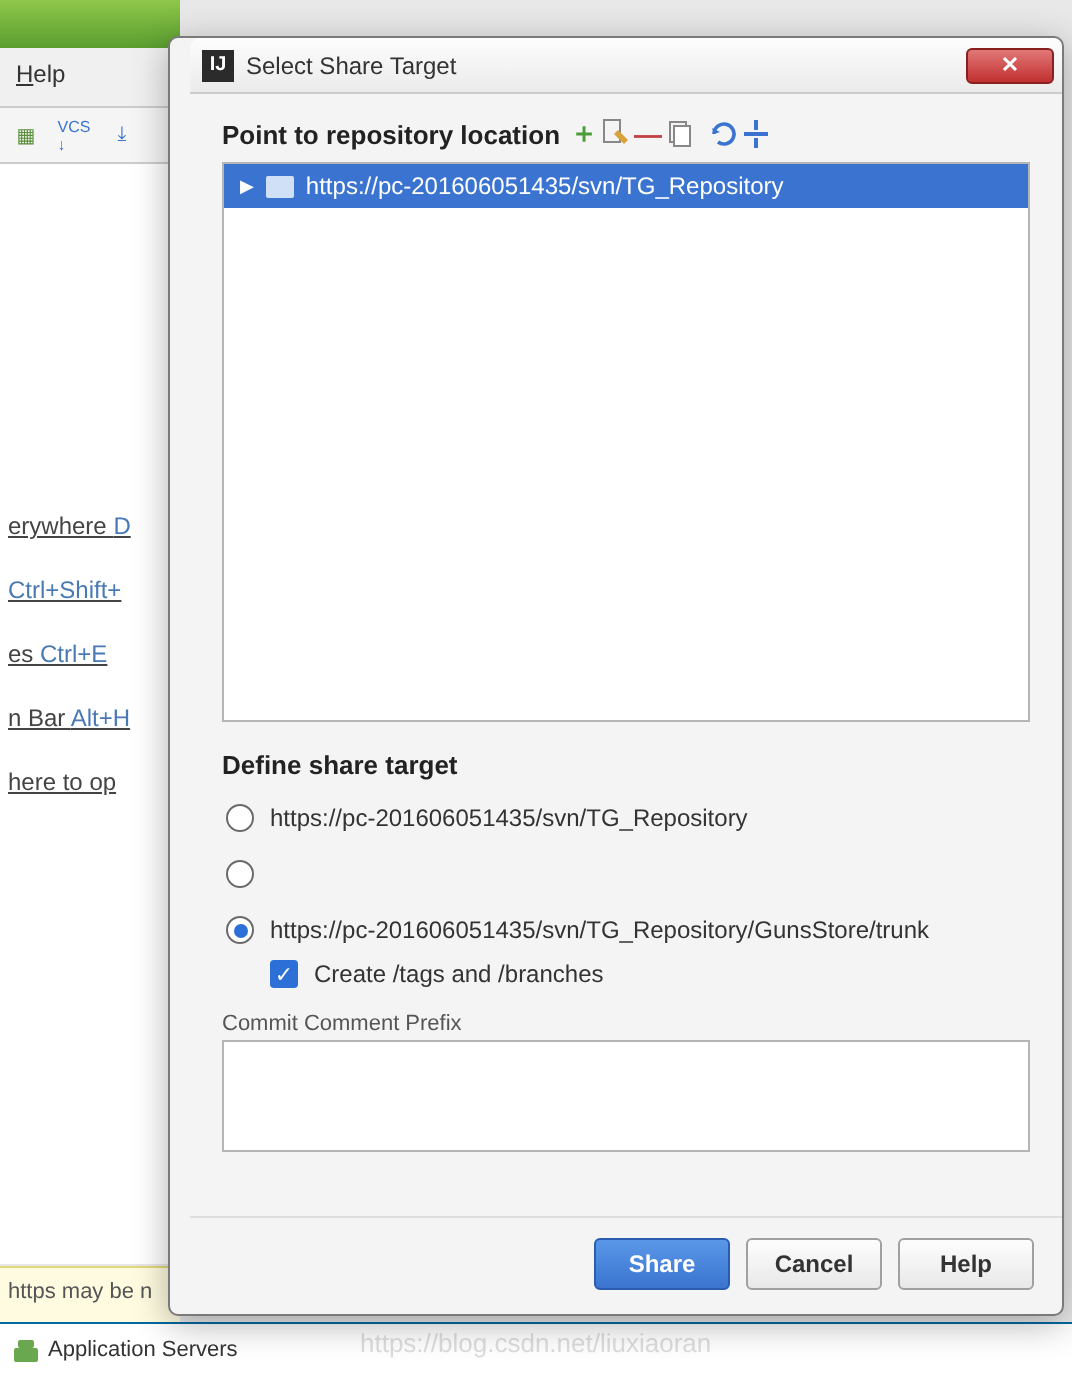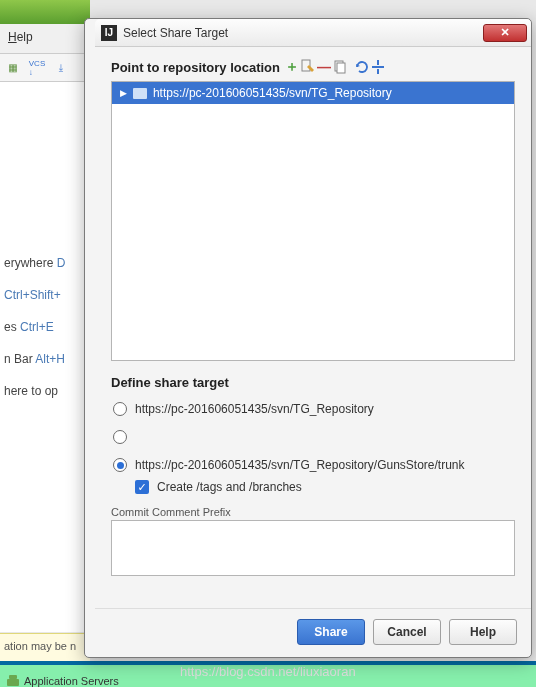--- a/index.html
+++ b/index.html
@@ -30,27 +30,27 @@
       border-bottom: 1px solid #ccc;
       display: flex; align-items: center; gap: 6px; padding: 0 4px;
     }
     .bg-toolbar .tb-ico { width: 18px; height: 18px; display:flex; align-items:center; justify-content:center; font-size:10px; }
     .bg-body {
       position: absolute; top: 82px; left: 0; width: 90px; height: 550px;
       background: #fff;
       color: #333;
       padding: 6px 4px;
     }
-    .bg-body .line { margin: 18px 0; white-space: nowrap; color:#444; }
+    .bg-body .line { margin: 18px 0; white-space: nowrap; color:#444;text-decoration:underline; }
     .bg-body .line .shortcut { color: #4a7ab5; }
     .bg-status {
       position: absolute; bottom: 0; left: 0; width: 536px; height: 26px;
-      background: #86efac;
-      border-top: 4px solid #0369a1;
-      display: flex; align-items: flex-end; padding: 0 6px;
+      background: #ffffff;
+      border-top: 1px solid #0369a1;
+      display: flex; align-items: center; padding: 0 6px;
       font-size: 11px; color: #333;
     }
     .bg-status .ico { width:14px; height:14px; margin-right:4px; display:inline-flex; }
     .bg-hint {
       position: absolute; bottom: 26px; left: 0; width: 90px; height: 28px;
       background: #fffbe0;
       border-top: 1px solid #e0d87a;
       padding: 6px 4px;
       font-size: 11px; color: #555;
       white-space: nowrap;
@@ -178,21 +178,21 @@
   <span class="tb-ico" style="color:#3a74d0">⤓</span>
 </div>
 <div class="bg-body">
   <div style="height:150px"></div>
   <div class="line"><span>erywhere </span><span class="shortcut">D</span></div>
   <div class="line"><span></span><span class="shortcut">Ctrl+Shift+</span></div>
   <div class="line"><span>es </span><span class="shortcut">Ctrl+E</span></div>
   <div class="line"><span>n Bar </span><span class="shortcut">Alt+H</span></div>
   <div class="line"><span>here to op</span></div>
 </div>
-<div class="bg-hint">ation may be n</div>
+<div class="bg-hint">https may be n</div>
 <div class="bg-status">
   <span class="ico">
       <svg viewBox="0 0 14 14">
         <rect x="1" y="6" width="12" height="7" fill="#6aa84f" rx="1"></rect>
         <rect x="3" y="2" width="8" height="4" fill="#6aa84f" rx="1"></rect>
       </svg>
     </span>
   <span>Application Servers</span>
 </div>
 

